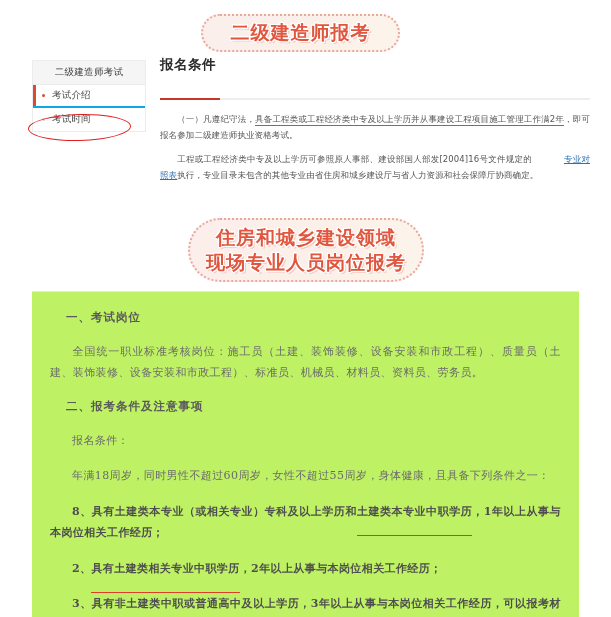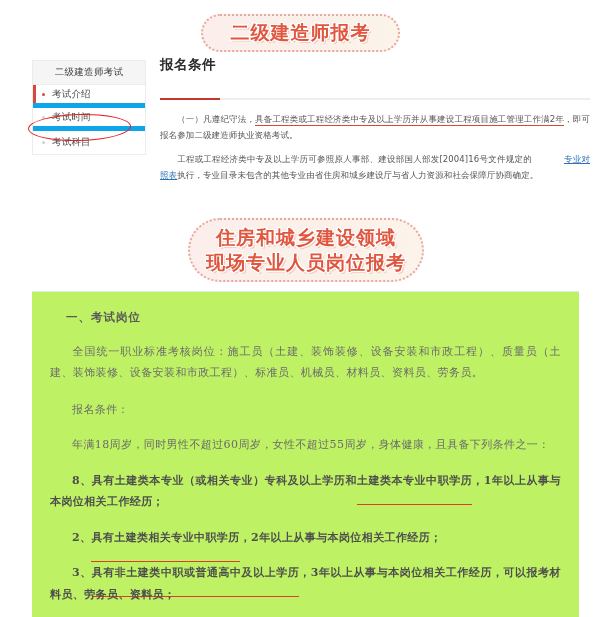--- a/index.html
+++ b/index.html
@@ -105,21 +105,21 @@
     border-radius: 50%;
     transform: rotate(-1.5deg);
     pointer-events: none;
     z-index: 5;
   }
   .menu-item {
     height: 23px;
     display: flex;
     align-items: center;
     padding-left: 9px;
-    border-bottom: 5px solid #0ea5e9;
+    border-bottom: 2px solid #0ea5e9;
     box-sizing: border-box;
     position: relative;
     background: #fff;
   }
   .menu-item:last-child { border-bottom: none; }
   .menu-item .dot {
     width: 3px;
     height: 3px;
     background: #d0d0d0;
     border-radius: 50%;
@@ -243,24 +243,20 @@
     </div>
 
     <div class="menu-item active">
       <span class="dot"></span>
       <span class="mi-label">考试介绍</span>
     </div>
     <div class="menu-item">
       <span class="dot"></span>
       <span class="mi-label">考试时间</span>
     </div>
-    <div class="menu-item">
-      <span class="dot"></span>
-      <span class="mi-label">考试科目</span>
-    </div>
   </div>
 
   <div id="ellipse-annotation"></div>
 
   <div id="article">
     <div id="article-title">报名条件</div>
     <div id="article-rule"></div>
 
     <p class="para">
       <span class="indent"></span><span>（一）凡遵纪守法，</span><span class="u-red">具备工程类或工程经济类中专及以上学历并从事建设工程项目施工管理工作满2年</span><span>，即可报名参加二级建造师执业资格考试。</span>
@@ -278,20 +274,21 @@
 </div>
 
 <div id="doc-block">
 
   <div class="doc-h">一、考试岗位</div>
 
   <p class="doc-p">
     <span class="ind2"></span><span>全国统一职业标准考核岗位：施工员（土建、装饰装修、设备安装和市政工程）、质量员（土建、装饰装修、设备安装和市政工程）、标准员、机械员、材料员、资料员、劳务员。</span>
   </p>
 
+  <div class="doc-h">二、报考条件及注意事项</div>
 
   <p class="doc-p tight">
     <span class="ind2"></span><span>报名条件：</span>
   </p>
 
   <p class="doc-p tight">
     <span class="ind2"></span><span>年满18周岁，同时男性不超过60周岁，女性不超过55周岁，身体健康，且具备下列条件之一：</span>
   </p>
 
   <p class="doc-p tight">

